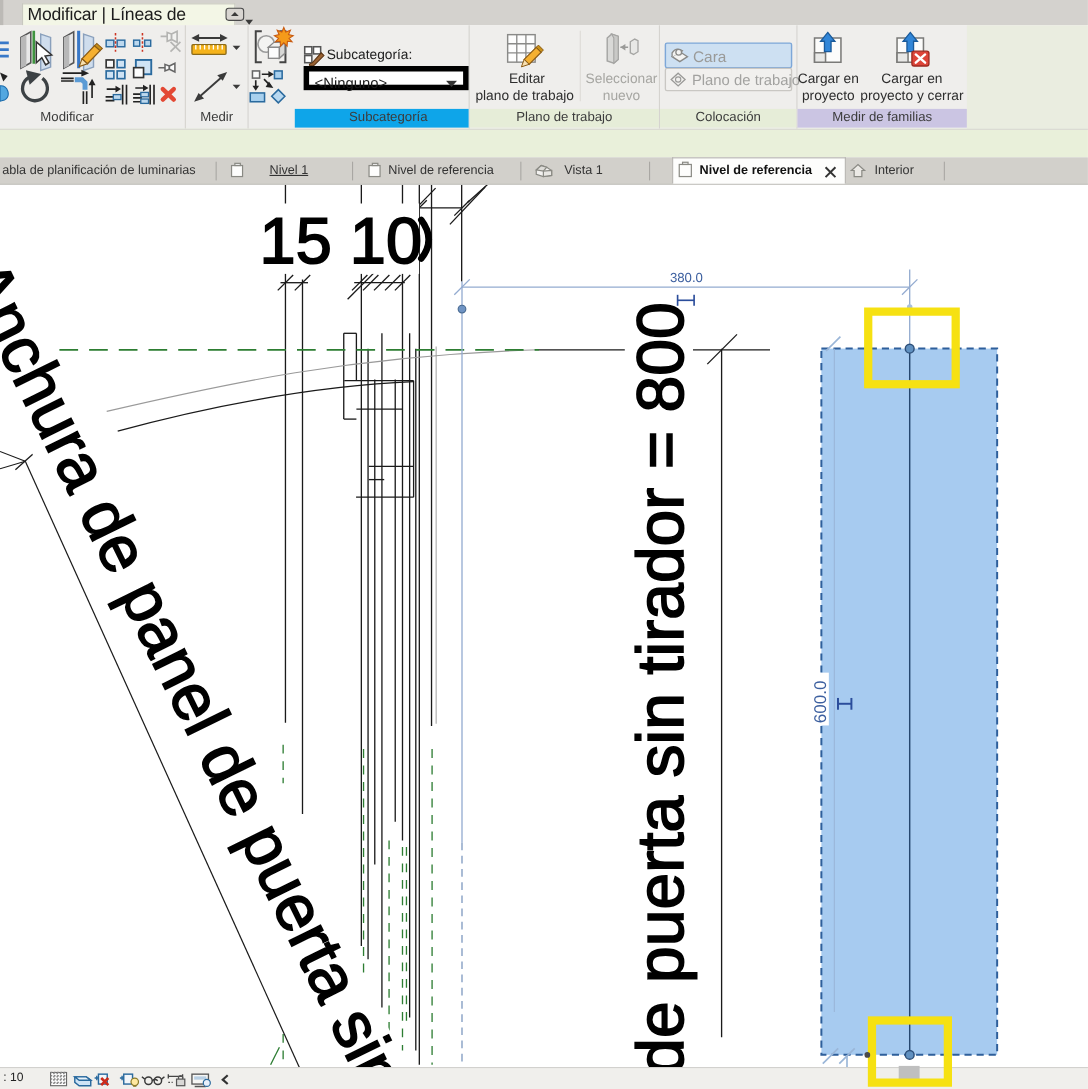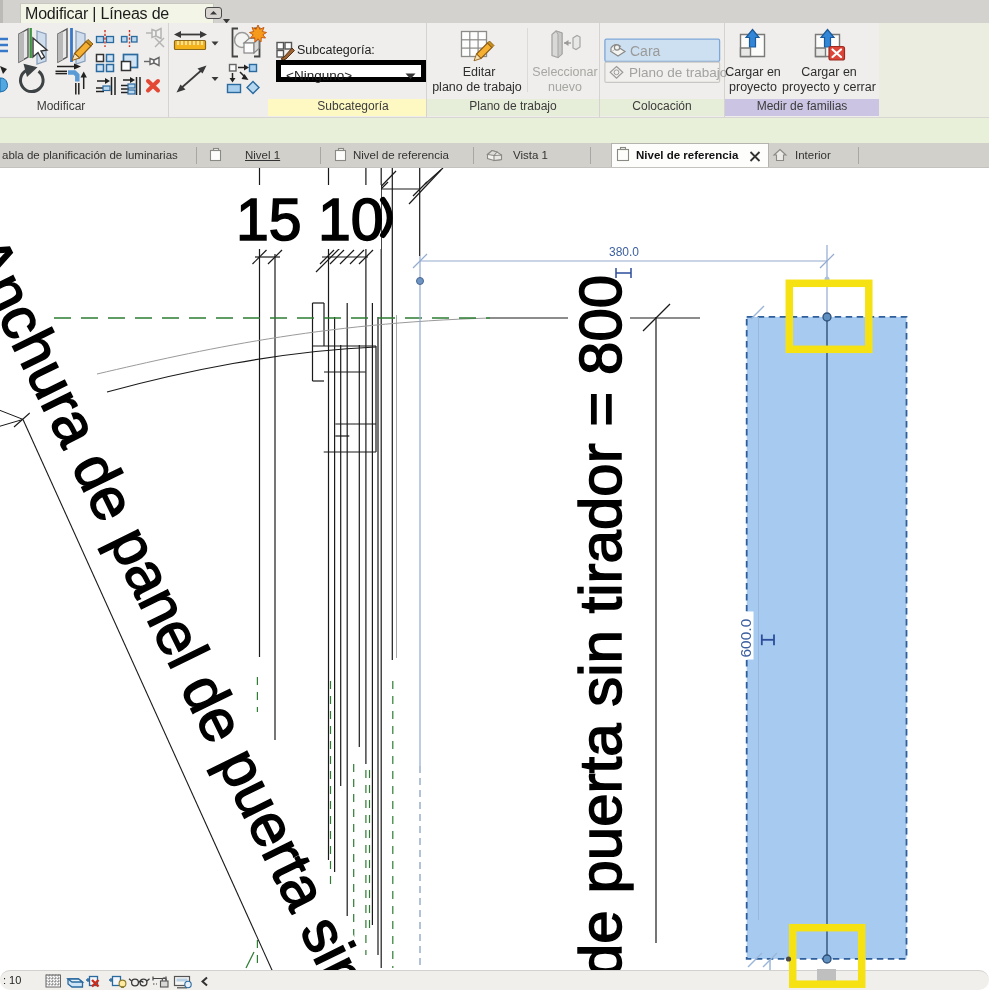--- a/index.html
+++ b/index.html
@@ -26,42 +26,45 @@
 
   
   #viewtabs { left:0; top:143px; width:989px; height:25px; background:#d2d0cb; border-bottom:1px solid #c4c2be; }
   .vtab { position:absolute; top:0; height:24px; font-size:11.5px; color:#333; line-height:24px; }
   .vsep { position:absolute; top:4px; width:1px; height:17px; background:#a9a7a3; }
 
   
   #canvas { left:0; top:168px; width:989px; height:822px; }
 
   
-  #statusbar { left:0; top:970px; width:989px; height:20px; background:#f0efec; border-top:1px solid #d2d1ce; font-size:11px; color:#222;border-radius:10px; }
+  #statusbar { left:0; top:970px; width:989px; height:20px; background:#f0efec; border-top:1px solid #d2d1ce; font-size:11px; color:#222; }
 </style>
 </head>
 <body>
   <div id="tabrow" class="abs"></div>
   <div id="corner" class="abs"></div>
   <div id="acttab" class="abs">Modificar | Líneas de referencia</div>
   <div id="collbtn" class="abs">
     <svg width="15" height="10" viewBox="0 0 15 10">
       <polygon points="4,6.5 7.5,3 11,6.5" fill="#3a3a3a"></polygon>
     </svg>
   </div>
   <div class="abs" style="left:222px;top:10px;"><svg width="9" height="7">
       <polygon points="1,2 8,2 4.5,6.5" fill="#3a3a3a"></polygon>
     </svg></div>
 
   <div id="ribbon" class="abs">
     <div class="panel" style="left:0;width:169px;">
       <div class="plabel" style="width:99px;padding-left:23px;">Modificar</div>
     </div>
+    <div class="panel" style="left:169px;width:57px;">
+      <div class="plabel">Medir</div>
+    </div>
     <div class="panel" style="left:268px;width:159px;">
-      <div class="plabel" style="background:#fef9c3;padding-left:12px;">Subcategoría</div>
+      <div class="plabel" style="background:#0ea5e9;padding-left:12px;">Subcategoría</div>
     </div>
     <div class="panel" style="left:427px;width:173px;">
       <div class="plabel" style="background:#e6edd8;">Plano de trabajo</div>
     </div>
     <div class="panel" style="left:600px;width:125px;">
       <div class="plabel" style="background:#e6edd8;">Colocación</div>
     </div>
     <div class="panel" style="left:725px;width:154px;border-right:none;">
       <div class="plabel" style="background:#cbc5e3;">Medir de familias</div>
     </div>

